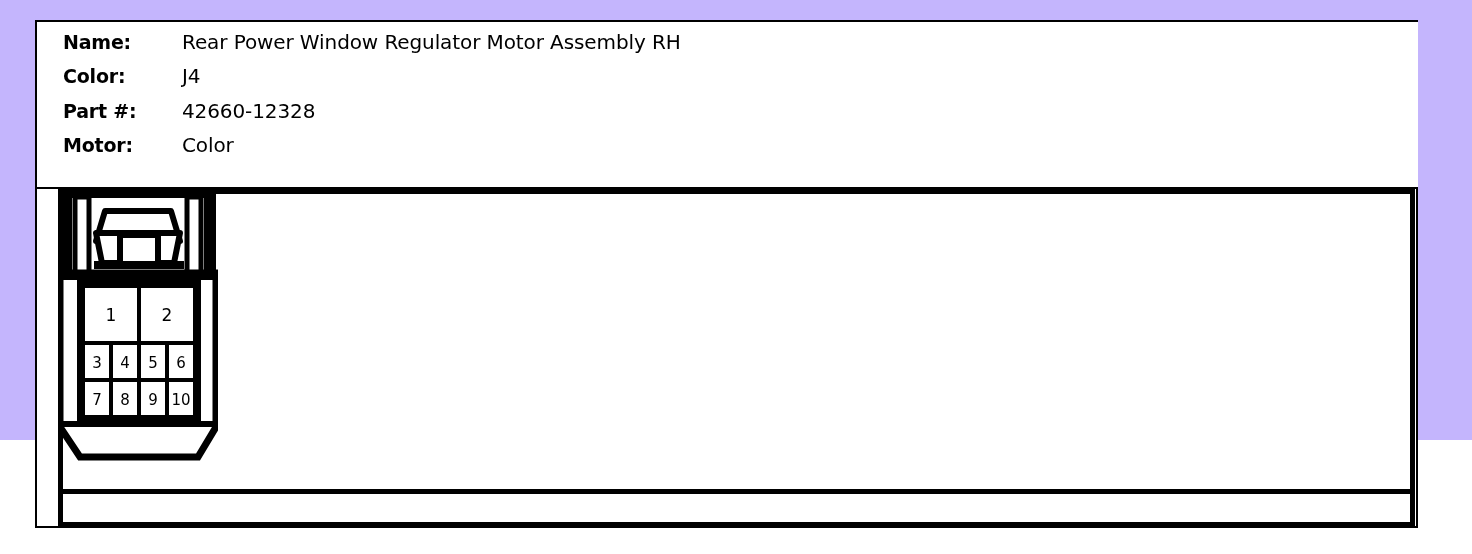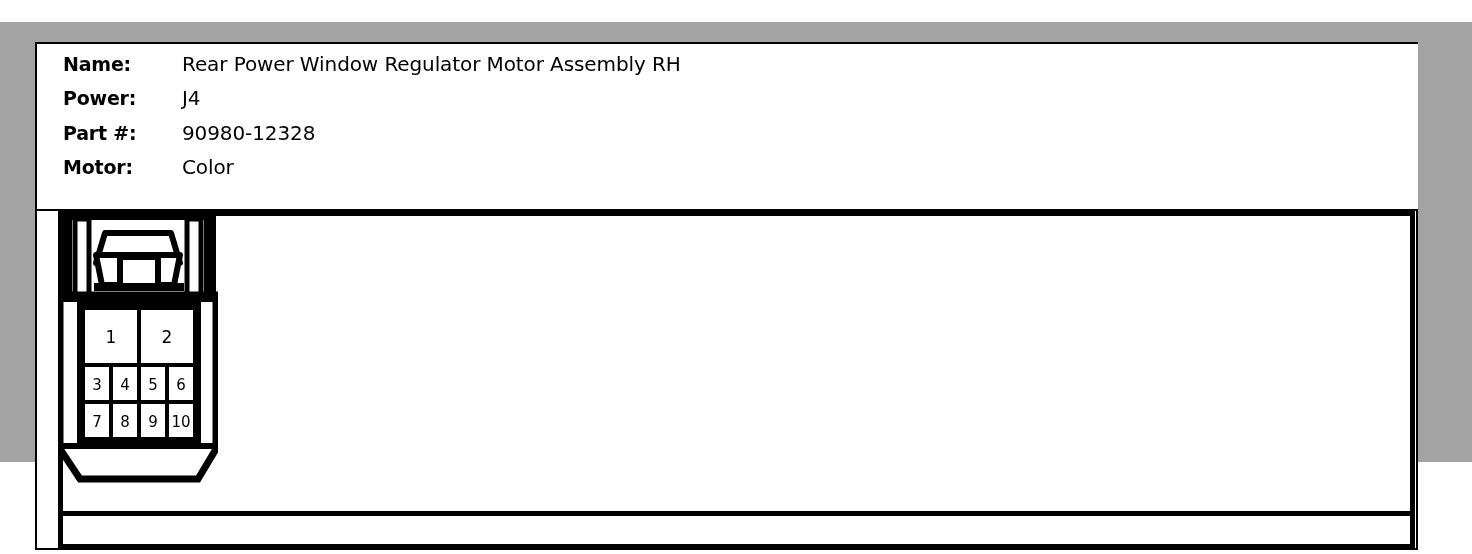--- a/index.html
+++ b/index.html
@@ -12,22 +12,21 @@
     height: 554px;
     font-family: "DejaVu Sans", sans-serif;
     color: #000000;
     overflow: hidden;
   }
 
   #page {
     position: relative;
     width: 1472px;
     height: 440px;
-    background: #a3a3a3;
-    margin-top: 22px;
+    background: #c4b5fd;
   }
 
   
   .outer-frame {
     position: absolute;
     left: 35px;
     top: 20px;
     width: 1383px;
     height: 508px;
     border: 2px solid #000;
@@ -121,25 +120,25 @@
 
   <div class="outer-frame"></div>
 
   <div class="info-block">
 
     <div class="info-row r0">
       <span class="info-label">Name:</span><span class="info-value">Rear Power Window Regulator Motor Assembly RH</span>
     </div>
 
     <div class="info-row r1">
-      <span class="info-label">Power:</span><span class="info-value">J4</span>
+      <span class="info-label">Color:</span><span class="info-value">J4</span>
     </div>
 
     <div class="info-row r2">
-      <span class="info-label">Part #:</span><span class="info-value">90980-12328</span>
+      <span class="info-label">Part #:</span><span class="info-value">42660-12328</span>
     </div>
 
     <div class="info-row r3">
       <span class="info-label">Motor:</span><span class="info-value">Color</span>
     </div>
 
   </div>
 
   <div class="info-rule"></div>
 

